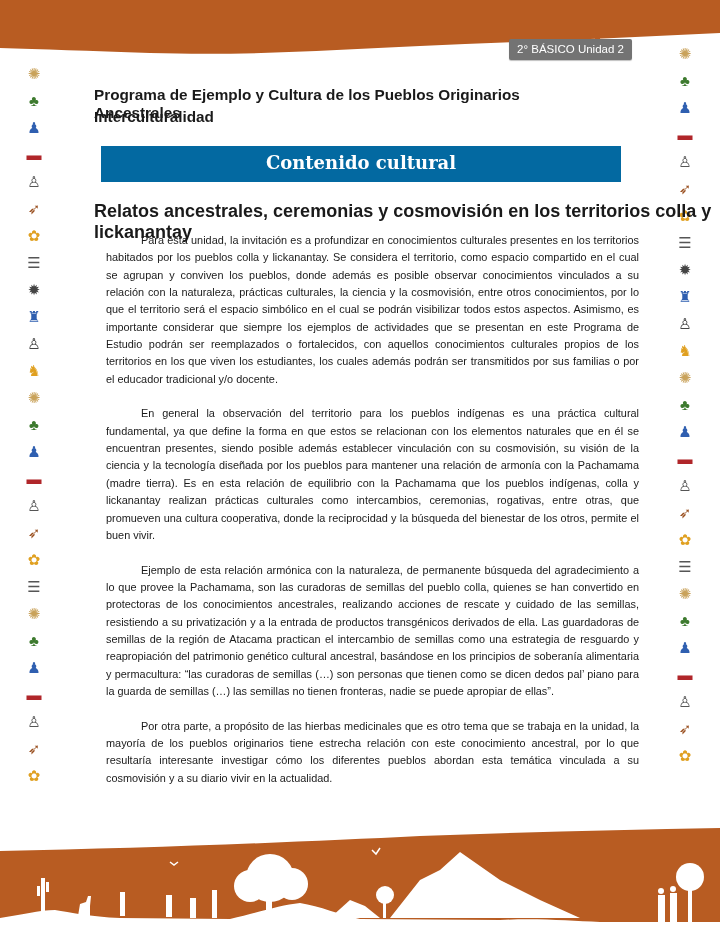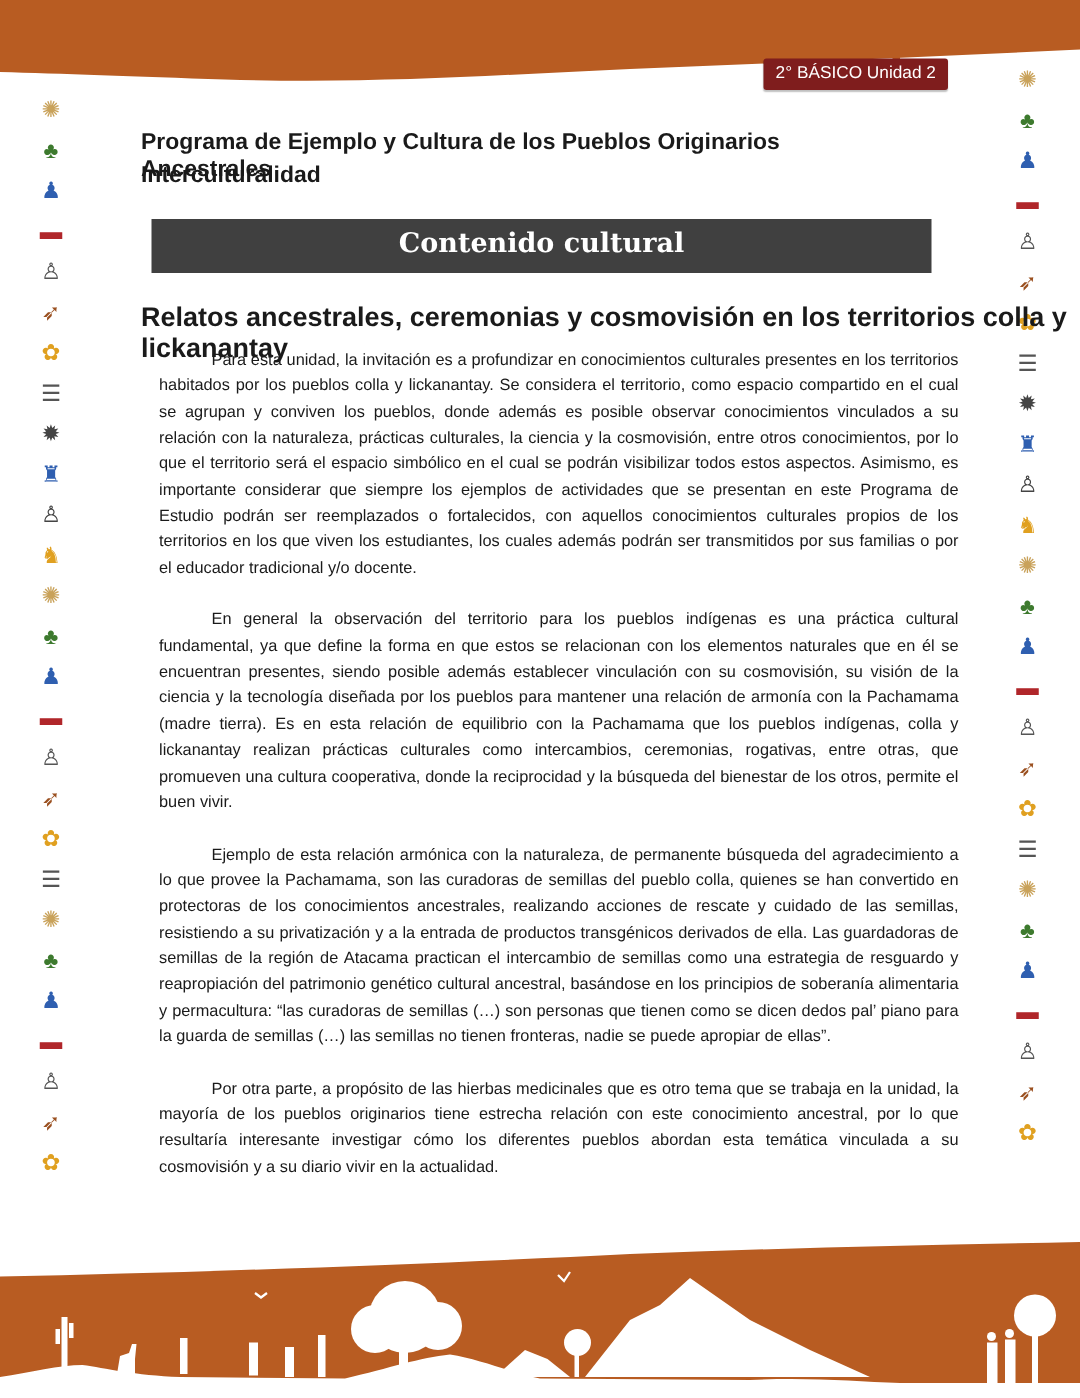--- a/index.html
+++ b/index.html
@@ -1,26 +1,26 @@
 <!DOCTYPE html>
 <html><head>
 <meta charset="utf-8">
 <style>
   html,body{margin:0;padding:0;background:#ffffff;}
   body{width:720px;height:932px;position:relative;overflow:hidden;font-family:"Liberation Sans","DejaVu Sans",sans-serif;color:#1a1a1a;}
   .header-band{position:absolute;left:0;top:0;width:720px;height:60px;}
-  .unit-tag{position:absolute;left:509px;top:39px;width:123px;height:21px;background:#7f1d1d;border-radius:2px;color:#fff;font-size:11.5px;line-height:21px;text-align:center;box-shadow:0 1px 1px rgba(0,0,0,.25);}
+  .unit-tag{position:absolute;left:509px;top:39px;width:123px;height:21px;background:#737373;border-radius:2px;color:#fff;font-size:11.5px;line-height:21px;text-align:center;box-shadow:0 1px 1px rgba(0,0,0,.25);}
   .unit-stem{position:absolute;left:595px;top:28px;width:5px;height:12px;background:#b85c22;}
   .side-col{position:absolute;top:60px;width:30px;}
   .side-col.left{left:19px;}
   .side-col.right{left:670px;top:40px;}
   .side-icon{width:30px;height:27px;display:flex;align-items:center;justify-content:center;font-size:15px;line-height:1;}
   .title1{position:absolute;left:94px;top:86px;width:480px;font-weight:bold;font-size:15.3px;color:#1a1a1a;}
   .title2{position:absolute;left:94px;top:108px;width:532px;text-align:left;font-weight:bold;font-size:15.3px;}
-  .banner{position:absolute;left:101px;top:146px;width:520px;height:36px;background:#404040;color:#fff;font-family:"DejaVu Serif","Liberation Serif",serif;font-weight:bold;font-size:18px;line-height:34px;text-align:center;}
+  .banner{position:absolute;left:101px;top:146px;width:520px;height:36px;background:#0369a1;color:#fff;font-family:"DejaVu Serif","Liberation Serif",serif;font-weight:bold;font-size:18px;line-height:34px;text-align:center;}
   .section-title{position:absolute;left:94px;top:201px;font-weight:bold;font-size:18px;}
   .body-text{position:absolute;left:106px;top:232px;width:533px;font-size:10.9px;line-height:17.35px;text-align:justify;}
   .body-text p{margin:0 0 17.35px 0;text-indent:35px;}
   .footer-band{position:absolute;left:0;top:825px;width:720px;height:107px;}
 </style>
 </head>
 <body>
 
 <svg class="header-band" viewBox="0 0 720 60" preserveAspectRatio="none">
   <path d="M0,0 H720 V33 C620,38 520,42 420,46 C330,50 250,56 150,53 C90,51 40,49 0,48 Z" fill="#b85c22"></path>

